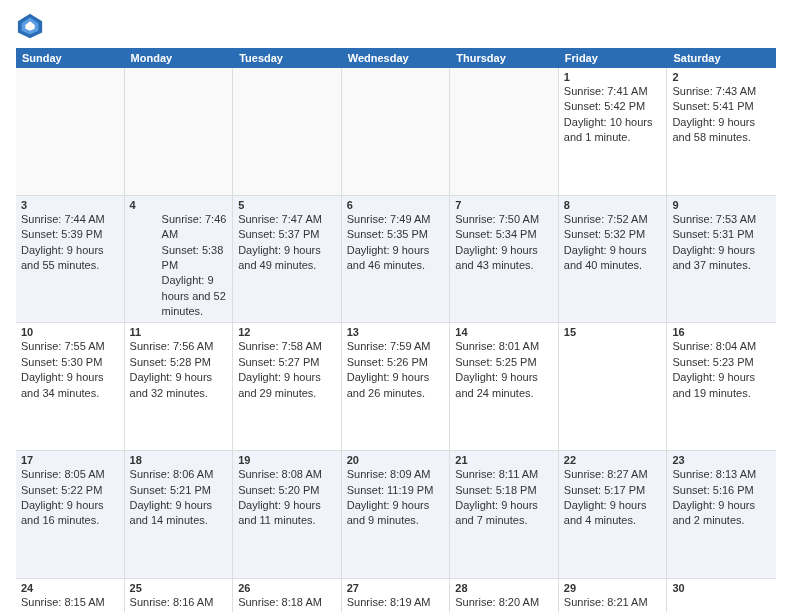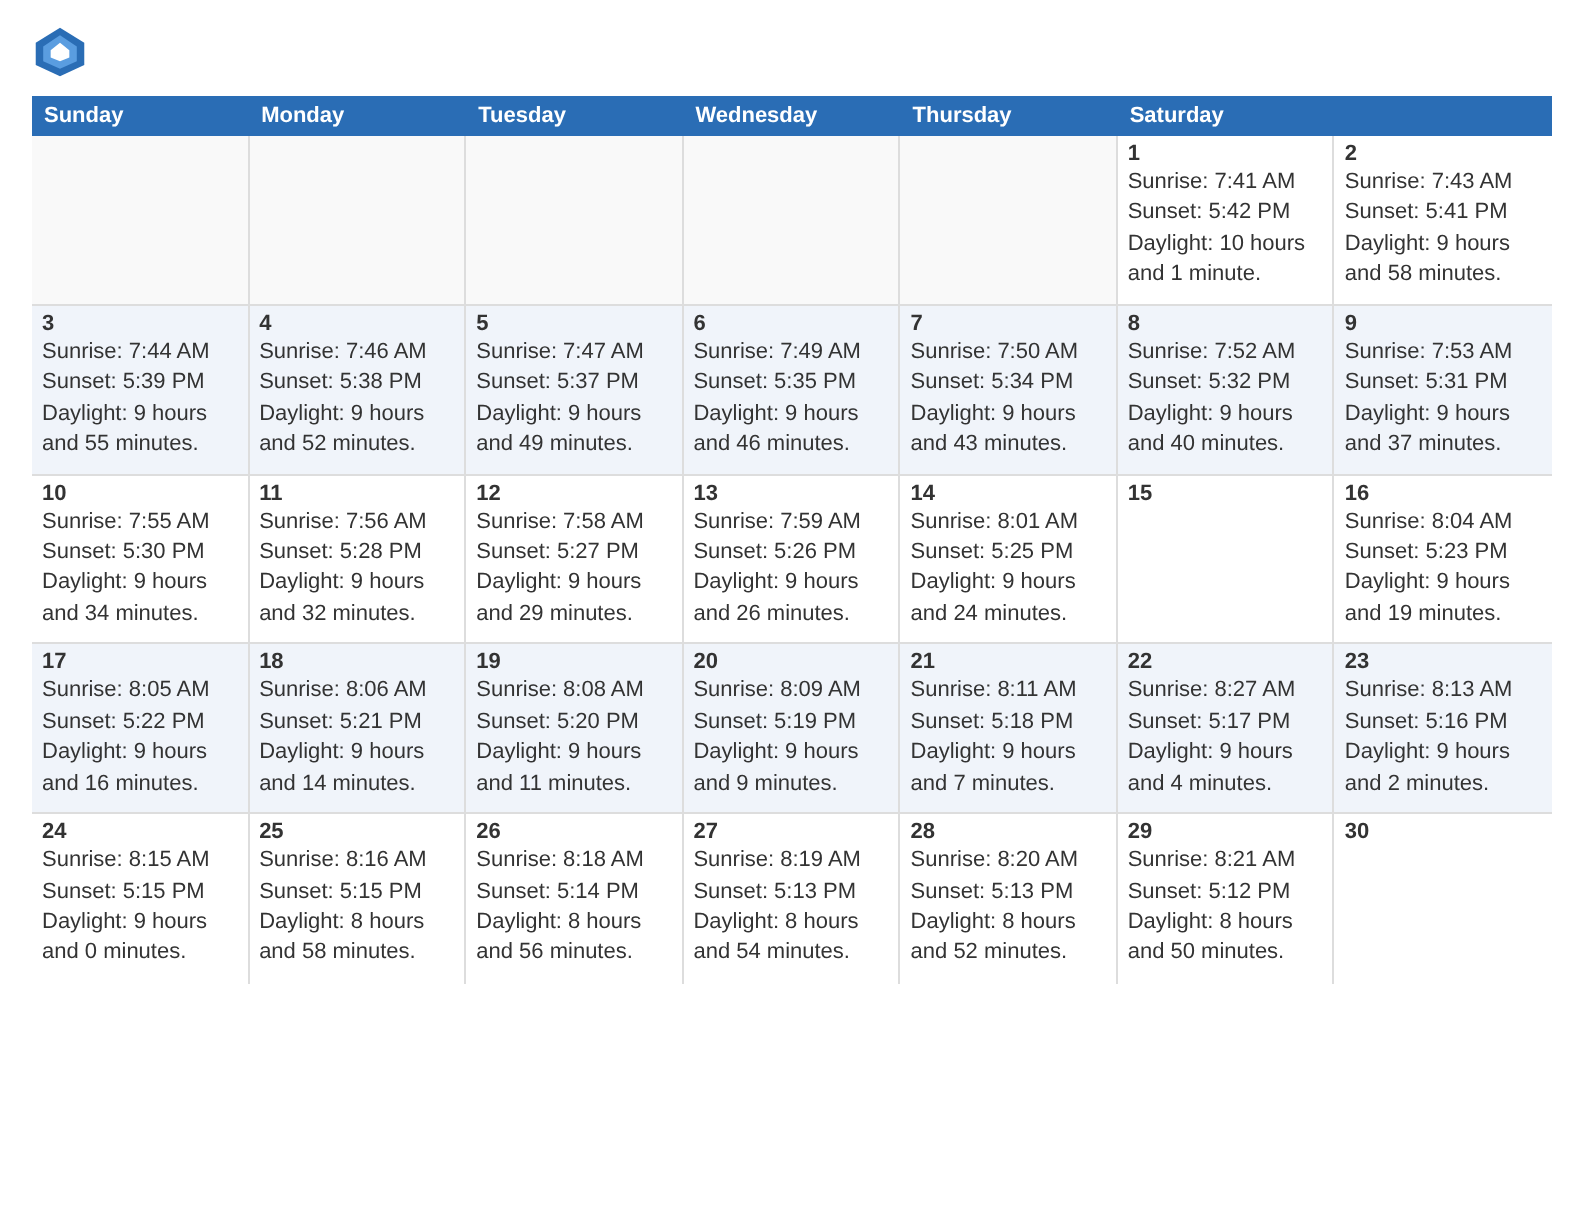--- a/index.html
+++ b/index.html
@@ -126,20 +126,21 @@
     </div>
   </div>
 
   <div class="calendar">
     <div class="cal-header">
     <div class="cal-header-cell">Sunday</div>
         <div class="cal-header-cell">Monday</div>
         <div class="cal-header-cell">Tuesday</div>
         <div class="cal-header-cell">Wednesday</div>
         <div class="cal-header-cell">Thursday</div>
+        <div class="cal-header-cell">Friday</div>
         <div class="cal-header-cell">Saturday</div>
       </div>
     <div class="cal-body">
     <div class="cal-row">
           <div class="cal-cell empty"></div>
           <div class="cal-cell empty"></div>
           <div class="cal-cell empty"></div>
           <div class="cal-cell empty"></div>
           <div class="cal-cell empty"></div>
           <div class="cal-cell">
@@ -157,21 +158,21 @@
         </div>
         <div class="cal-row">
           <div class="cal-cell alt-row">
             <div class="day-num">3</div>
             <div class="cell-text" style="white-space: pre-line;">Sunrise: 7:44 AM
 Sunset: 5:39 PM
 Daylight: 9 hours and 55 minutes.</div>
           </div>
           <div class="cal-cell alt-row">
             <div class="day-num">4</div>
-            <div class="cell-text" style="white-space: pre-line;">Sunrise: 7:46 AM
+            <div class="cell-text" style="white-space: pre-line; margin-left: 32px;">Sunrise: 7:46 AM
 Sunset: 5:38 PM
 Daylight: 9 hours and 52 minutes.</div>
           </div>
           <div class="cal-cell alt-row">
             <div class="day-num">5</div>
             <div class="cell-text" style="white-space: pre-line;">Sunrise: 7:47 AM
 Sunset: 5:37 PM
 Daylight: 9 hours and 49 minutes.</div>
           </div>
           <div class="cal-cell alt-row">
@@ -255,21 +256,21 @@
           </div>
           <div class="cal-cell alt-row">
             <div class="day-num">19</div>
             <div class="cell-text" style="white-space: pre-line;">Sunrise: 8:08 AM
 Sunset: 5:20 PM
 Daylight: 9 hours and 11 minutes.</div>
           </div>
           <div class="cal-cell alt-row">
             <div class="day-num">20</div>
             <div class="cell-text" style="white-space: pre-line;">Sunrise: 8:09 AM
-Sunset: 5:19 PM
+Sunset: 11:19 PM
 Daylight: 9 hours and 9 minutes.</div>
           </div>
           <div class="cal-cell alt-row">
             <div class="day-num">21</div>
             <div class="cell-text" style="white-space: pre-line;">Sunrise: 8:11 AM
 Sunset: 5:18 PM
 Daylight: 9 hours and 7 minutes.</div>
           </div>
           <div class="cal-cell alt-row">
             <div class="day-num">22</div>

